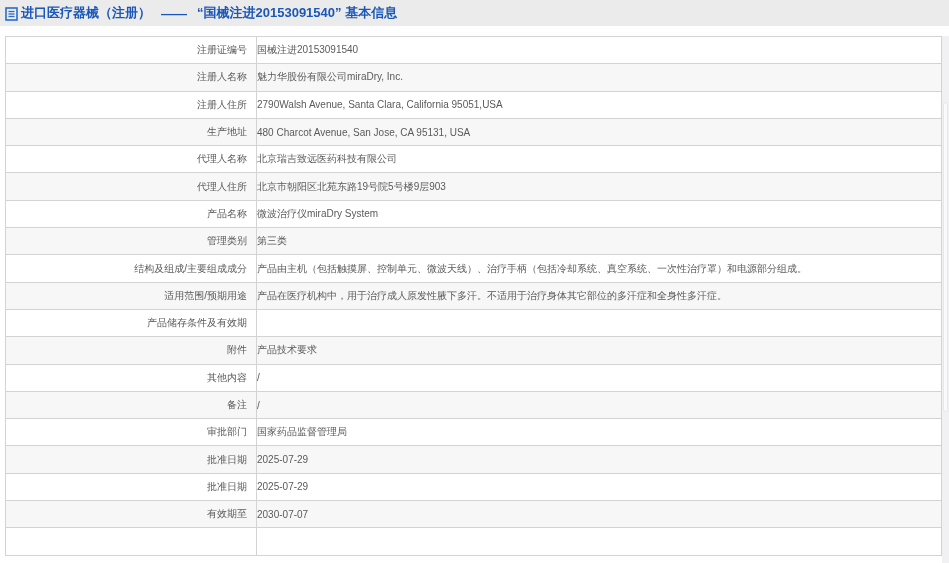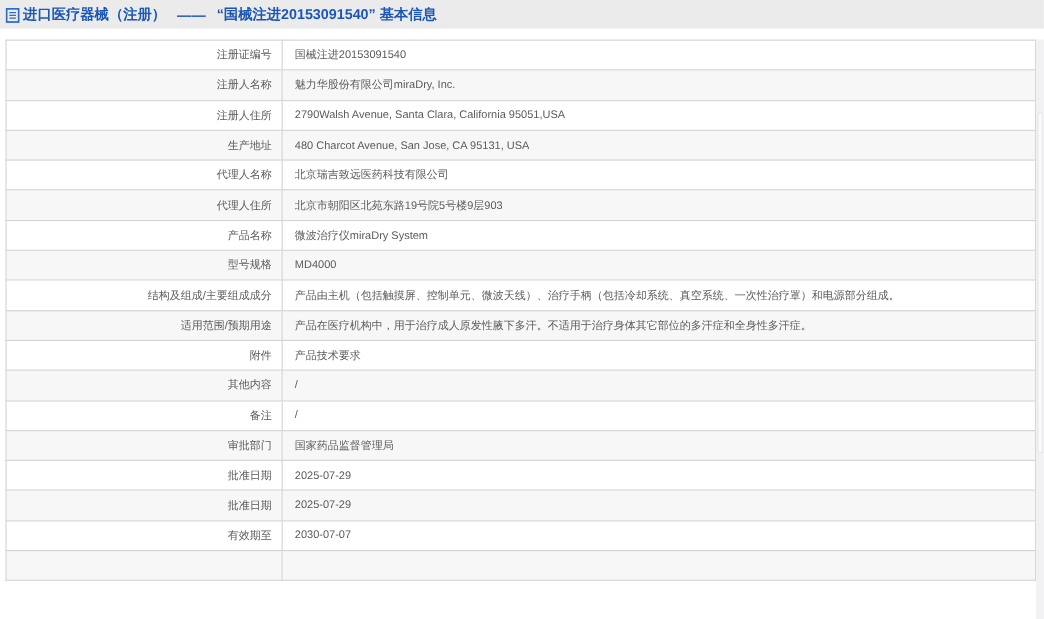--- a/index.html
+++ b/index.html
@@ -60,21 +60,20 @@
     white-space: nowrap;
     overflow: hidden;
   }
   .info-table td.lbl {
     width: 251px;
     text-align: right;
     padding-right: 9px;
     box-sizing: border-box;
   }
   .info-table td.val {
-    padding-left: 11px;
   }
   .info-table tr:nth-child(even) {
     background: var(--row-alt-bg);
   }
   .scrollbar-track {
     position: absolute;
     right: 0;
     top: 36px;
     width: 7px;
     height: 527px;
@@ -143,36 +142,40 @@
   <tr>
     <td class="lbl">代理人住所</td>
     <td class="val">北京市朝阳区北苑东路19号院5号楼9层903</td>
   </tr>
 
   <tr>
     <td class="lbl">产品名称</td>
     <td class="val">微波治疗仪miraDry System</td>
   </tr>
 
-
-  <tr>
-    <td class="lbl">型号规格</td>
-    <td class="val">MD4000</td>
-  </tr>
+  <tr>
+    <td class="lbl">管理类别</td>
+    <td class="val">第三类</td>
+  </tr>
+
 
   <tr>
     <td class="lbl">结构及组成/主要组成成分</td>
     <td class="val">产品由主机（包括触摸屏、控制单元、微波天线）、治疗手柄（包括冷却系统、真空系统、一次性治疗罩）和电源部分组成。</td>
   </tr>
 
   <tr>
     <td class="lbl">适用范围/预期用途</td>
     <td class="val">产品在医疗机构中，用于治疗成人原发性腋下多汗。不适用于治疗身体其它部位的多汗症和全身性多汗症。</td>
   </tr>
 
+  <tr>
+    <td class="lbl">产品储存条件及有效期</td>
+    <td class="val"></td>
+  </tr>
 
   <tr>
     <td class="lbl">附件</td>
     <td class="val">产品技术要求</td>
   </tr>
 
   <tr>
     <td class="lbl">其他内容</td>
     <td class="val">/</td>
   </tr>

